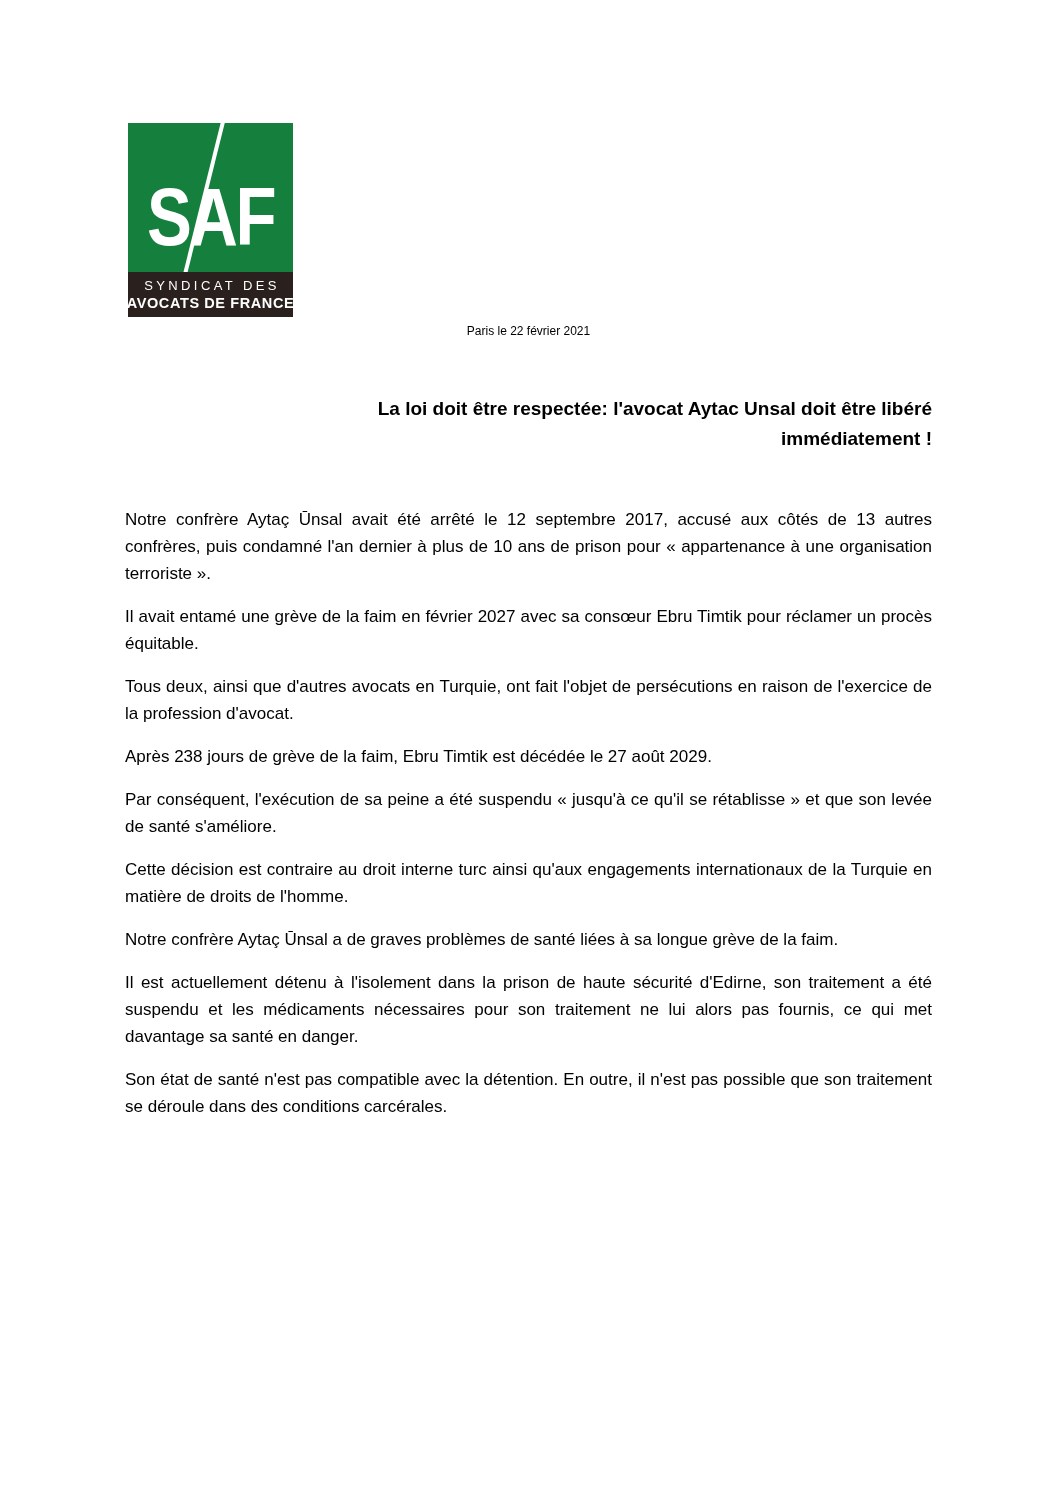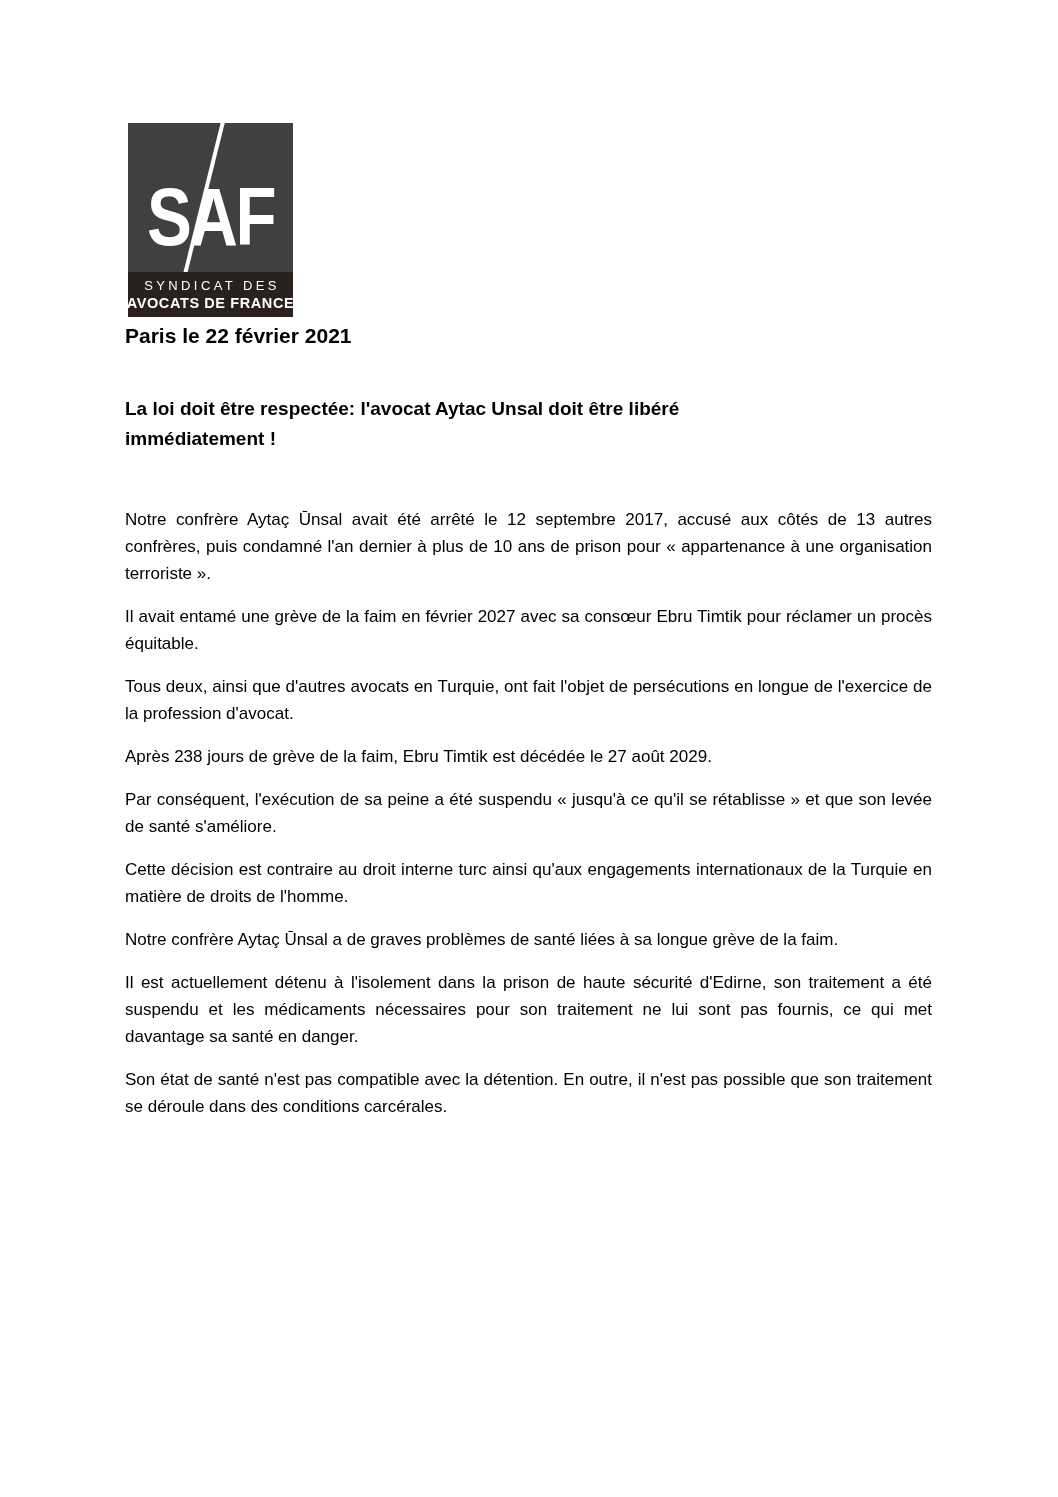--- a/index.html
+++ b/index.html
@@ -74,32 +74,32 @@
     letter-spacing: 0.6px;
     white-space: nowrap;
   }
 
   
   .date-line {
     position: absolute;
     top: 324px;
     left: 125px;
     width: 807px;
-    text-align: left;
-    font-weight: 700;
-    font-size: 21px;
+    text-align: center;
+    font-weight: 400;
+    font-size: 12px;
   }
 
   
   .doc-title {
     position: absolute;
     top: 394px;
     left: 125px;
     width: 807px;
-    text-align: left;
+    text-align: right;
     font-weight: 700;
     font-size: 19px;
     line-height: 30px;
     white-space: pre-line;
   }
 
   
   .body-text {
     position: absolute;
     top: 490px;
@@ -110,38 +110,38 @@
     text-align: justify;
   }
   .body-text p {
     margin: 16px 0 14px 0;
   }
 </style>
 </head>
 <body>
 
 <div class="logo">
-  <div class="logo-red" style="background-color: #404040;">
+  <div class="logo-red" style="background-color: #15803d;">
     <span class="logo-acronym">SAF</span>
     <span class="logo-slash"></span>
   </div>
   <div class="logo-dark" style="background-color: rgb(42, 33, 30);">
     <span class="logo-sub1">SYNDICAT DES</span>
     <span class="logo-sub2">AVOCATS DE FRANCE</span>
   </div>
 </div>
 
 <div class="date-line">Paris le 22 février 2021</div>
 
 <h1 class="doc-title">La loi doit être respectée: l'avocat Aytac Unsal doit être libéré
 immédiatement !</h1>
 
 <div class="body-text">
   <p>Notre confrère Aytaç Ūnsal avait été arrêté le 12 septembre 2017, accusé aux côtés de 13 autres confrères, puis condamné l'an dernier à plus de 10 ans de prison pour « appartenance à une organisation terroriste ».</p>
   <p>Il avait entamé une grève de la faim en février 2027 avec sa consœur Ebru Timtik pour réclamer un procès équitable.</p>
-  <p>Tous deux, ainsi que d'autres avocats en Turquie, ont fait l'objet de persécutions en longue de l'exercice de la profession d'avocat.</p>
+  <p>Tous deux, ainsi que d'autres avocats en Turquie, ont fait l'objet de persécutions en raison de l'exercice de la profession d'avocat.</p>
   <p>Après 238 jours de grève de la faim, Ebru Timtik est décédée le 27 août 2029.</p>
   <p>Par conséquent, l'exécution de sa peine a été suspendu « jusqu'à ce qu'il se rétablisse » et que son levée de santé s'améliore.</p>
   <p>Cette décision est contraire au droit interne turc ainsi qu'aux engagements internationaux de la Turquie en matière de droits de l'homme.</p>
   <p>Notre confrère Aytaç Ūnsal a de graves problèmes de santé liées à sa longue grève de la faim.</p>
-  <p>Il est actuellement détenu à l'isolement dans la prison de haute sécurité d'Edirne, son traitement a été suspendu et les médicaments nécessaires pour son traitement ne lui sont pas fournis, ce qui met davantage sa santé en danger.</p>
+  <p>Il est actuellement détenu à l'isolement dans la prison de haute sécurité d'Edirne, son traitement a été suspendu et les médicaments nécessaires pour son traitement ne lui alors pas fournis, ce qui met davantage sa santé en danger.</p>
   <p>Son état de santé n'est pas compatible avec la détention. En outre, il n'est pas possible que son traitement se déroule dans des conditions carcérales.</p>
 </div>
 
 </body></html>

